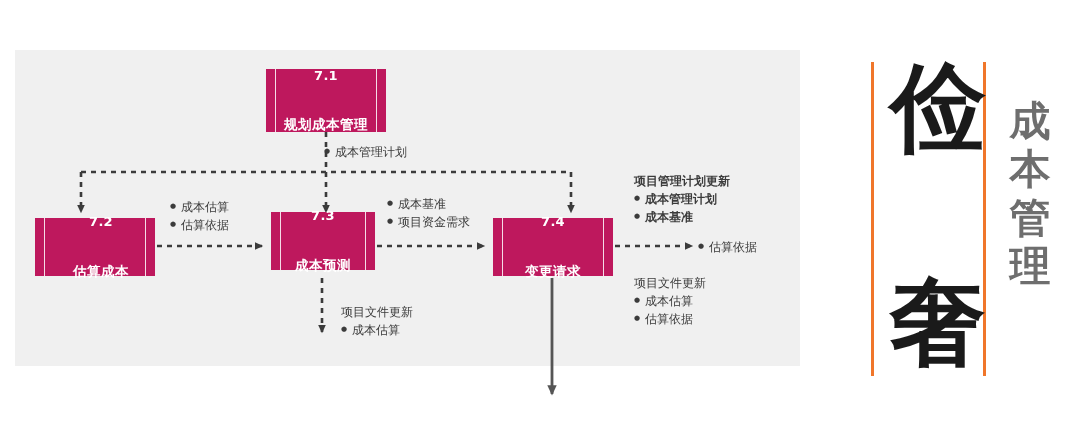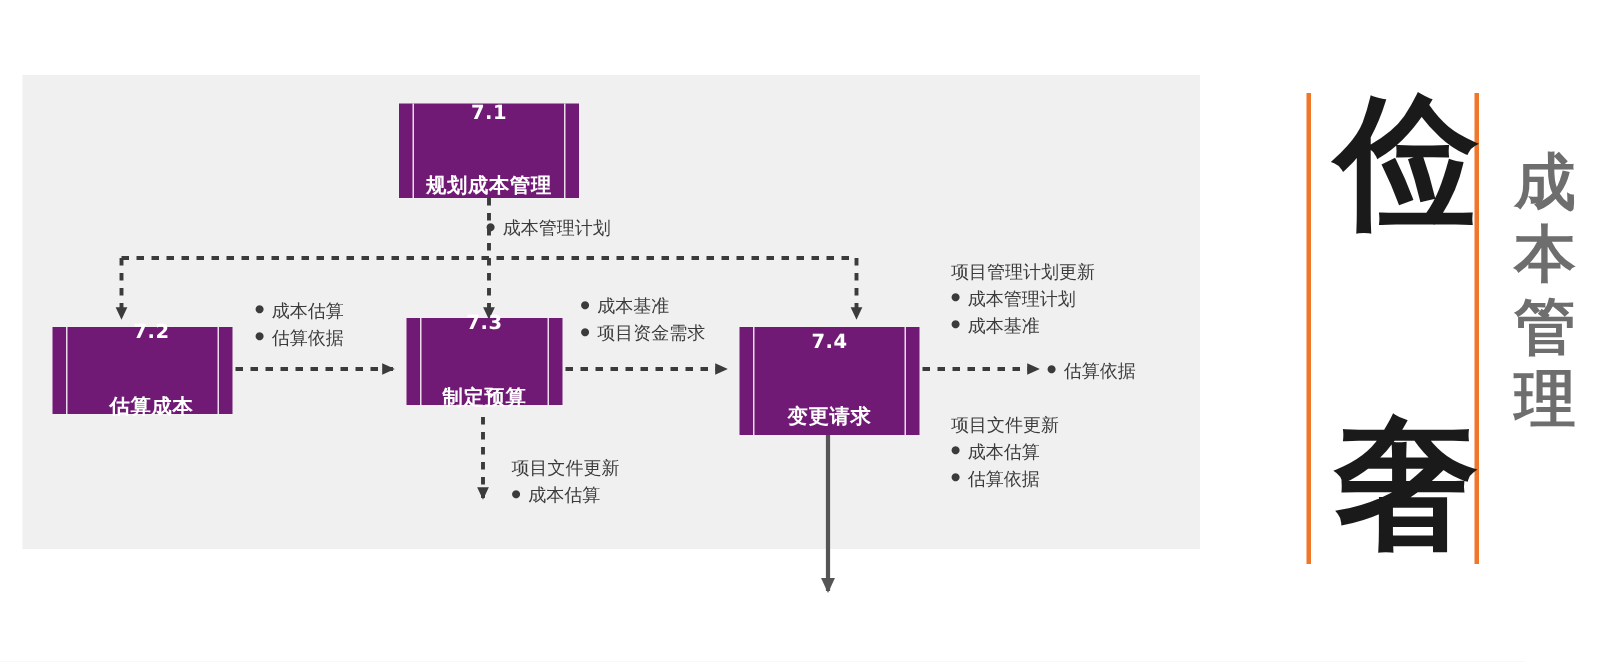--- a/index.html
+++ b/index.html
@@ -14,62 +14,62 @@
 
   
   .panel-bg{
     position:absolute;left:15px;top:50px;width:785px;height:316px;
     background:#f0f0f0;
   }
 
   
   .pbox{
     position:absolute;
-    background:#701a75;
+    background:#be185d;
     color:#ffffff;
     text-align:right;
     box-sizing:border-box;
     display:flex;flex-direction:column;align-items:center;justify-content:center;
     line-height:1.28;
     z-index:6;
   }
   .pbox .num{font-size:13px;font-weight:bold;letter-spacing:.3px;}
   .pbox .nm{font-size:13.5px;font-weight:bold;letter-spacing:.5px;margin-top:32px;}
   
   .pbox::before,.pbox::after{
     content:"";position:absolute;top:0;bottom:0;width:1px;background:rgba(255,255,255,.85);
   }
   .pbox::before{left:9px;}
   .pbox::after{right:9px;}
 
   #box71{left:266px;top:69px;width:120px;height:63px;}
   #box72{left:35px; top:218px;width:120px;height:58px;padding-left:12px;}
   #box73{left:271px;top:212px;width:104px;height:58px;}
-  #box74{left:493px;top:218px;width:120px;height:72px;}
+  #box74{left:493px;top:218px;width:120px;height:58px;}
 
   
   #wires{position:absolute;left:0;top:0;width:1080px;height:441px;z-index:4;}
 
   
   .anno{
     position:absolute;
     color:#3b3b3b;
     font-size:12px;
     line-height:1.5;
     white-space:nowrap;
     z-index:7;
   }
   .anno .hdr{display:block;}
   .anno .bul{display:block;}
   .anno .bul::before{content:"\25CF";font-size:7px;vertical-align:middle;margin-right:5px;position:relative;top:-1px;}
 
   #a-plan  {left:324px;top:143px;}
   #a-est   {left:170px;top:198px;}
   #a-base  {left:387px;top:195px;}
-  #a-pmupd {left:634px;top:172px;}
+  #a-pmupd {left:634px;top:172px;font-weight:bold;}
   #a-fore  {left:698px;top:238px;}
   #a-docs-r{left:634px;top:274px;}
   #a-docs-c{left:341px;top:303px;}
   #a-out   {left:574px;top:381px;}
 
   
   .rule{position:absolute;width:3px;background:#f0762a;}
   #rule-l{left:871px;top:62px;height:314px;}
   #rule-r{left:983px;top:62px;height:314px;}
 
@@ -142,21 +142,21 @@
   <div class="pbox" id="box71">
     <span class="num">7.1</span>
     <span class="nm">规划成本管理</span>
   </div>
   <div class="pbox" id="box72">
     <span class="num">7.2</span>
     <span class="nm">估算成本</span>
   </div>
   <div class="pbox" id="box73">
     <span class="num">7.3</span>
-    <span class="nm">制定预算</span>
+    <span class="nm">成本预测</span>
   </div>
   <div class="pbox" id="box74">
     <span class="num">7.4</span>
     <span class="nm">变更请求</span>
   </div>
 
   <div class="anno" id="a-plan">
     <span class="bul">成本管理计划</span>
   </div>
 

